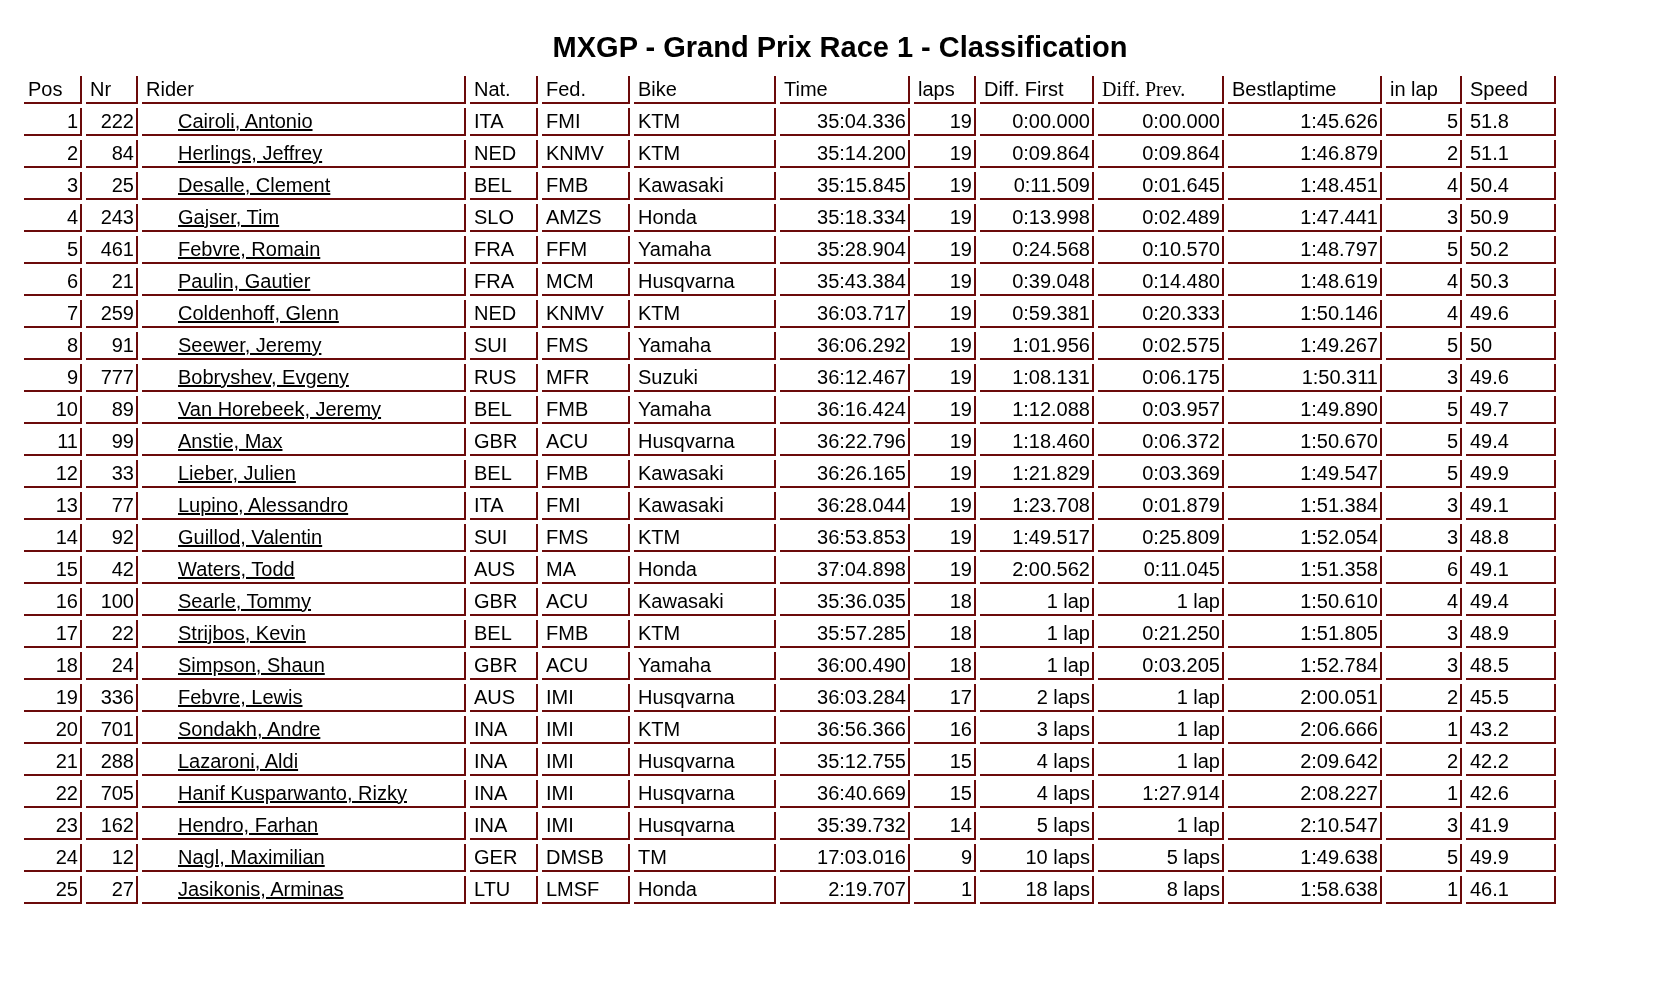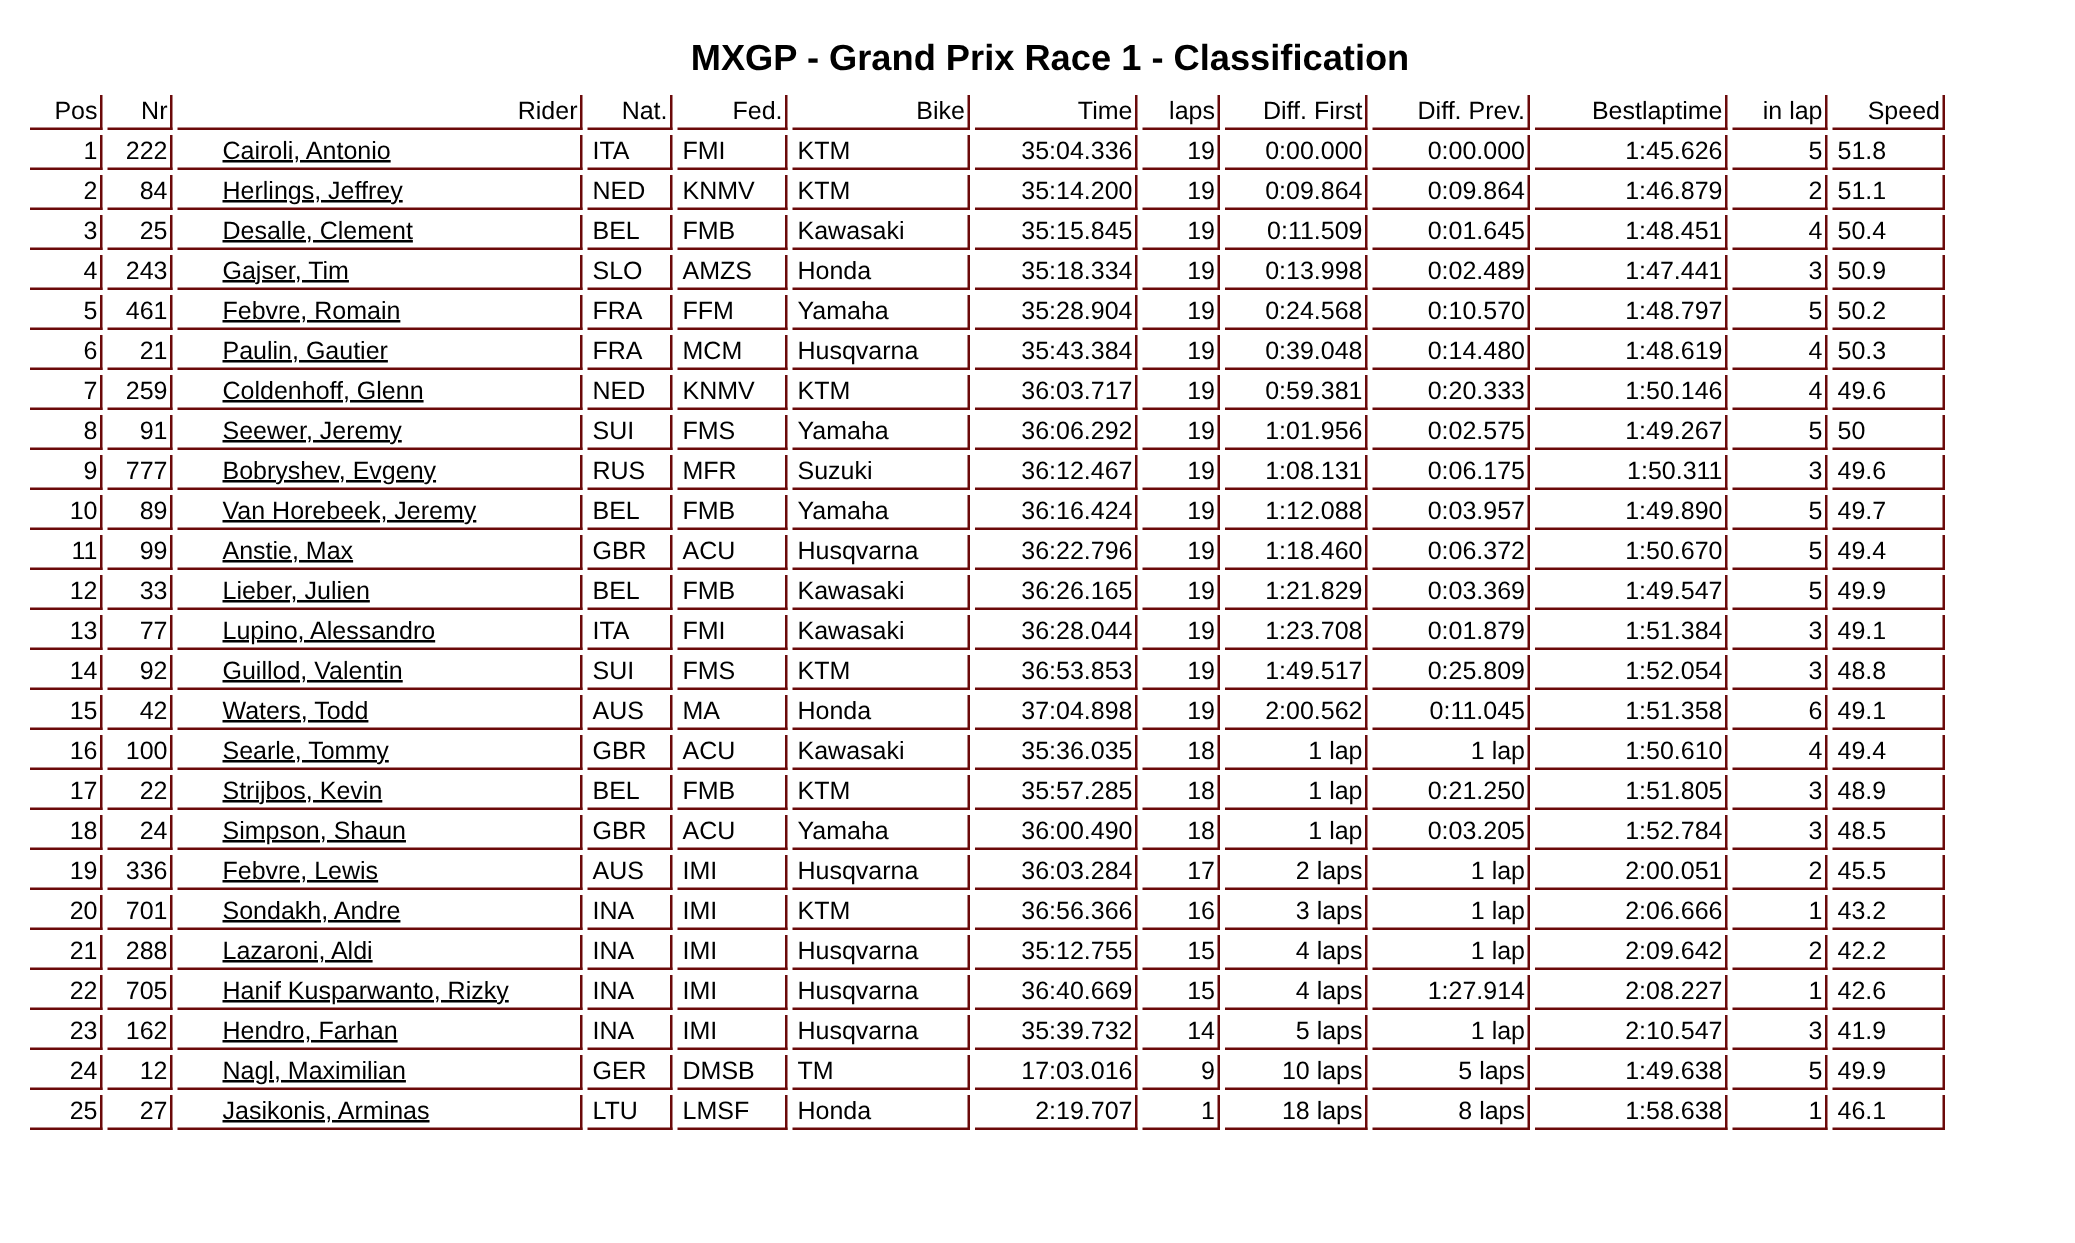--- a/index.html
+++ b/index.html
@@ -43,40 +43,40 @@
     table.results td {
       border-bottom: 2px solid #6b0a0a;
       border-right: 2px solid #6b0a0a;
       padding: 0 2px 0 4px;
       height: 26px;
       line-height: 26px;
       white-space: nowrap;
       font-weight: normal;
     }
     table.results th {
-      text-align: right;
+      text-align: left;
     }
     td.r { text-align: right; }
     td.l { text-align: left; }
     td a {
       color: #000;
       text-decoration: underline;
       cursor: pointer;
       margin-left: 32px;
     }
     .c-pos   { width: 50px; }
     .c-nr    { width: 44px; }
     .c-rider { width: 316px; }
     .c-nat   { width: 60px; }
     .c-fed   { width: 80px; }
     .c-bike  { width: 134px; }
     .c-time  { width: 122px; }
     .c-laps  { width: 54px; }
     .c-dfirst{ width: 106px; }
-    .c-dprev { width: 118px; }
+    .c-dprev { width: 118px; font-family: Liberation Serif, serif; }
     .c-best  { width: 146px; }
     .c-inlap { width: 68px; }
     .c-speed { width: 82px; margin-top: 32px; }
   </style>
 </head>
 <body>
 
 <div class="page">
   <h1 class="title">MXGP - Grand Prix Race 1 - Classification</h1>
 

